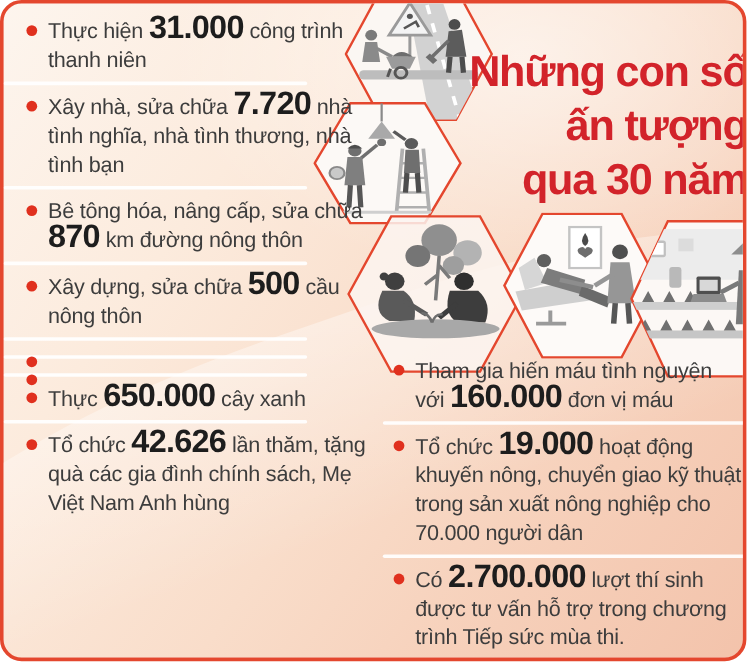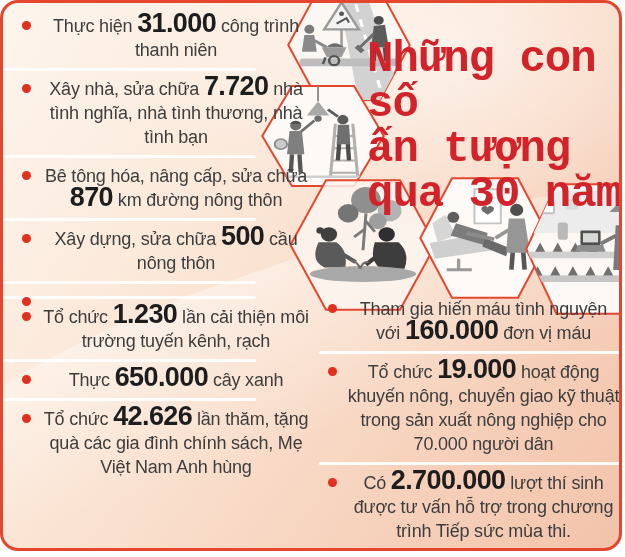--- a/index.html
+++ b/index.html
@@ -13,34 +13,34 @@
     border:3px solid var(--border);border-radius:18px;overflow:hidden;
     background:
       radial-gradient(ellipse 420px 260px at 70% 8%, rgba(255,255,255,.55), rgba(255,255,255,0) 70%),
       linear-gradient(126deg,#fdf5ee 0%,#fcebdd 28%,#f9ddca 55%,#f6cfb9 78%,#f3c3ab 100%);
   }
   .swoosh{
     position:absolute;left:-160px;top:255px;width:960px;height:320px;z-index:0;
     background:linear-gradient(rgba(255,255,255,.38), rgba(255,255,255,0) 55%);
     transform:rotate(-19deg);border-radius:45%;pointer-events:none;
   }
-  .col{position:absolute;z-index:3;text-align:center;}
+  .col{position:absolute;z-index:3;}
   .col-left{left:10px;top:5px;width:301px;}
   .col-right{left:316px;top:288px;width:304px;}
   .item{position:relative;padding:6px 2px 6px 27px;font-size:18px;line-height:24px;
         letter-spacing:-0.2px;color:var(--text);}
   .bullet{position:absolute;left:9px;top:13px;width:9px;height:9px;border-radius:50%;
           background:var(--bullet);}
   .num{font-weight:bold;font-size:27px;line-height:0;color:var(--number);letter-spacing:-0.6px;}
   .sep{height:3px;background:rgba(255,255,255,.92);border-radius:2px;}
   .col-left .sep{width:253px;margin-left:-10px;}
   .col-right .sep{width:304px;}
   .title{
-    position:absolute;z-index:2;left:364px;top:34px;width:256px;text-align:left;
-    font-weight:bold;font-size:44px;line-height:45px;letter-spacing:-1px;color:var(--title);font-family:Liberation Mono, monospace;
+    position:absolute;z-index:2;left:364px;top:34px;width:256px;text-align:right;
+    font-weight:bold;font-size:36px;line-height:45px;letter-spacing:-1px;color:var(--title);
   }
   .hex{position:absolute;z-index:1;}
   .hex svg{display:block;width:100%;height:100%;}
   .hex-roadwork{left:284px;top:-14px;width:124px;height:112px;}
   .hex-light{left:258px;top:82px;width:124px;height:102px;}
   .hex-tree{left:286px;top:176px;width:148px;height:132px;}
   .hex-blood{left:416px;top:174px;width:132px;height:122px;}
   .hex-farm{left:522px;top:180px;width:126px;height:132px;}
 </style>
 </head>
@@ -219,21 +219,20 @@
       <span class="bullet"></span>
       <span><span>Xây dựng, sửa chữa </span><span class="num">500</span><span> cầu nông thôn</span></span>
     </div>
     <div class="sep"></div>
     <div class="item">
       <span class="bullet"></span>
     </div>
     <div class="sep"></div>
     <div class="item">
       <span class="bullet"></span>
-      <span><span>Tổ chức </span><span class="num">1.230</span><span> lần cải thiện môi trường tuyến kênh, rạch</span></span>
     </div>
     <div class="sep"></div>
     <div class="item">
       <span class="bullet"></span>
       <span><span>Thực </span><span class="num">650.000</span><span> cây xanh</span></span>
     </div>
     <div class="sep"></div>
     <div class="item">
       <span class="bullet"></span>
       <span><span>Tổ chức </span><span class="num">42.626</span><span> lần thăm, tặng quà các gia đình chính sách, Mẹ Việt Nam Anh hùng</span></span>

